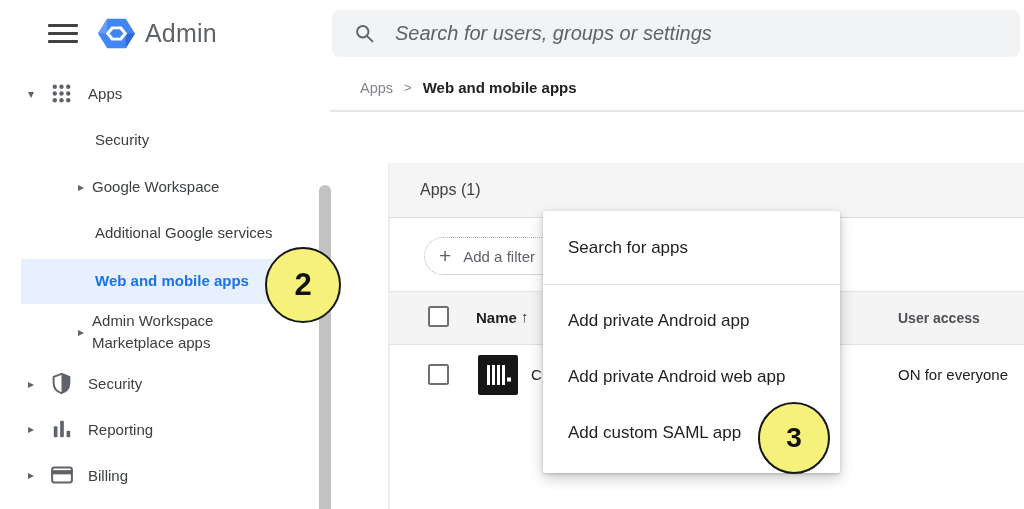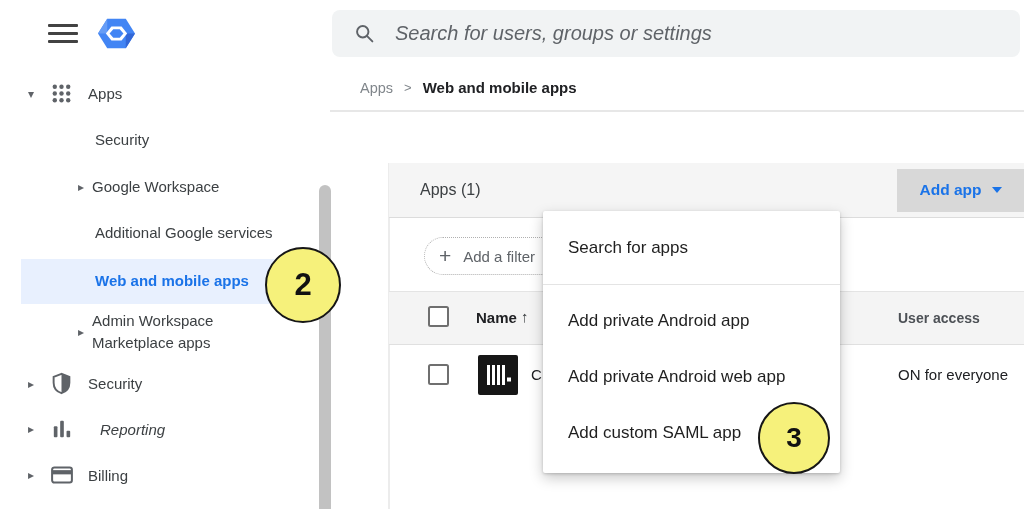--- a/index.html
+++ b/index.html
@@ -93,20 +93,21 @@
 </div>
 
 <div class="abs logo-wrap">
   <svg width="37" height="37" viewBox="0 0 40 40">
     <polygon points="10,4 30,4 40,20 30,36 10,36 0,20" fill="#4285f4"></polygon>
     <polygon points="10,4 0,20 10,20" fill="#669df6"></polygon>
     <polygon points="30,36 40,20 30,20" fill="#3367d6"></polygon>
     <polygon points="14.5,12.5 25.5,12.5 31.5,20 25.5,27.5 14.5,27.5 8.5,20" fill="#ffffff"></polygon>
     <polygon points="16.5,15.5 23.5,15.5 27.5,20 23.5,24.5 16.5,24.5 12.5,20" fill="#4285f4"></polygon>
   </svg>
+  <span class="logo-text">Admin</span>
 </div>
 
 <div class="abs nav-row" style="left:28px; top:82px; gap:0;">
   <span class="caret">▾</span>
   <svg style="margin-left:16px;" width="23" height="23" viewBox="0 0 24 24">
     <g fill="#5f6368">
       <circle cx="5" cy="5" r="2.3"></circle>
         <circle cx="12" cy="5" r="2.3"></circle>
         <circle cx="19" cy="5" r="2.3"></circle>
       <circle cx="5" cy="12" r="2.3"></circle>
@@ -148,21 +149,21 @@
 
 <div class="abs nav-row" style="left:28px; top:419px;">
   <span class="caret">▸</span>
   <svg style="margin-left:18px;" width="20" height="20" viewBox="0 0 22 22">
     <g fill="#5f6368">
       <rect x="2" y="8" width="4" height="12" rx="1"></rect>
       <rect x="9" y="2" width="4" height="18" rx="1"></rect>
       <rect x="16" y="13" width="4" height="7" rx="1"></rect>
     </g>
   </svg>
-  <span class="nav-label" style="margin-left:28px;font-style:italic;">Reporting</span>
+  <span class="nav-label" style="margin-left:16px;">Reporting</span>
 </div>
 
 <div class="abs nav-row" style="left:28px; top:466px;">
   <span class="caret">▸</span>
   <svg style="margin-left:17px;" width="22" height="18" viewBox="0 0 24 19">
     <rect x="1.2" y="1.2" width="21.6" height="16.6" rx="2.5" fill="none" stroke="#5f6368" stroke-width="2.2"></rect>
     <rect x="1.2" y="4.2" width="21.6" height="4.6" fill="#5f6368"></rect>
   </svg>
   <span class="nav-label" style="margin-left:15px;">Billing</span>
 </div>
@@ -181,24 +182,20 @@
   <span class="crumb-parent">Apps</span>
   <span class="crumb-sep">&gt;</span>
   <span class="crumb-current">Web and mobile apps</span>
 </div>
 <div class="abs hdiv" style="left:330px; top:110px; width:694px;"></div>
 
 <div class="abs panel-vline"></div>
 
 <div class="abs toolbar">
   <span class="tb-title">Apps (1)</span>
-  <div class="addapp-btn">
-    <span class="btn-blue">Add app</span>
-    <span class="tri-down"></span>
-  </div>
 </div>
 
 <div class="abs filter-chip">
   <span class="plus">+</span>
   <span class="chip-label">Add a filter</span>
 </div>
 
 <div class="abs thead"></div>
 <div class="abs checkbox cb-head"></div>
 <span class="abs th-name">Name</span>

